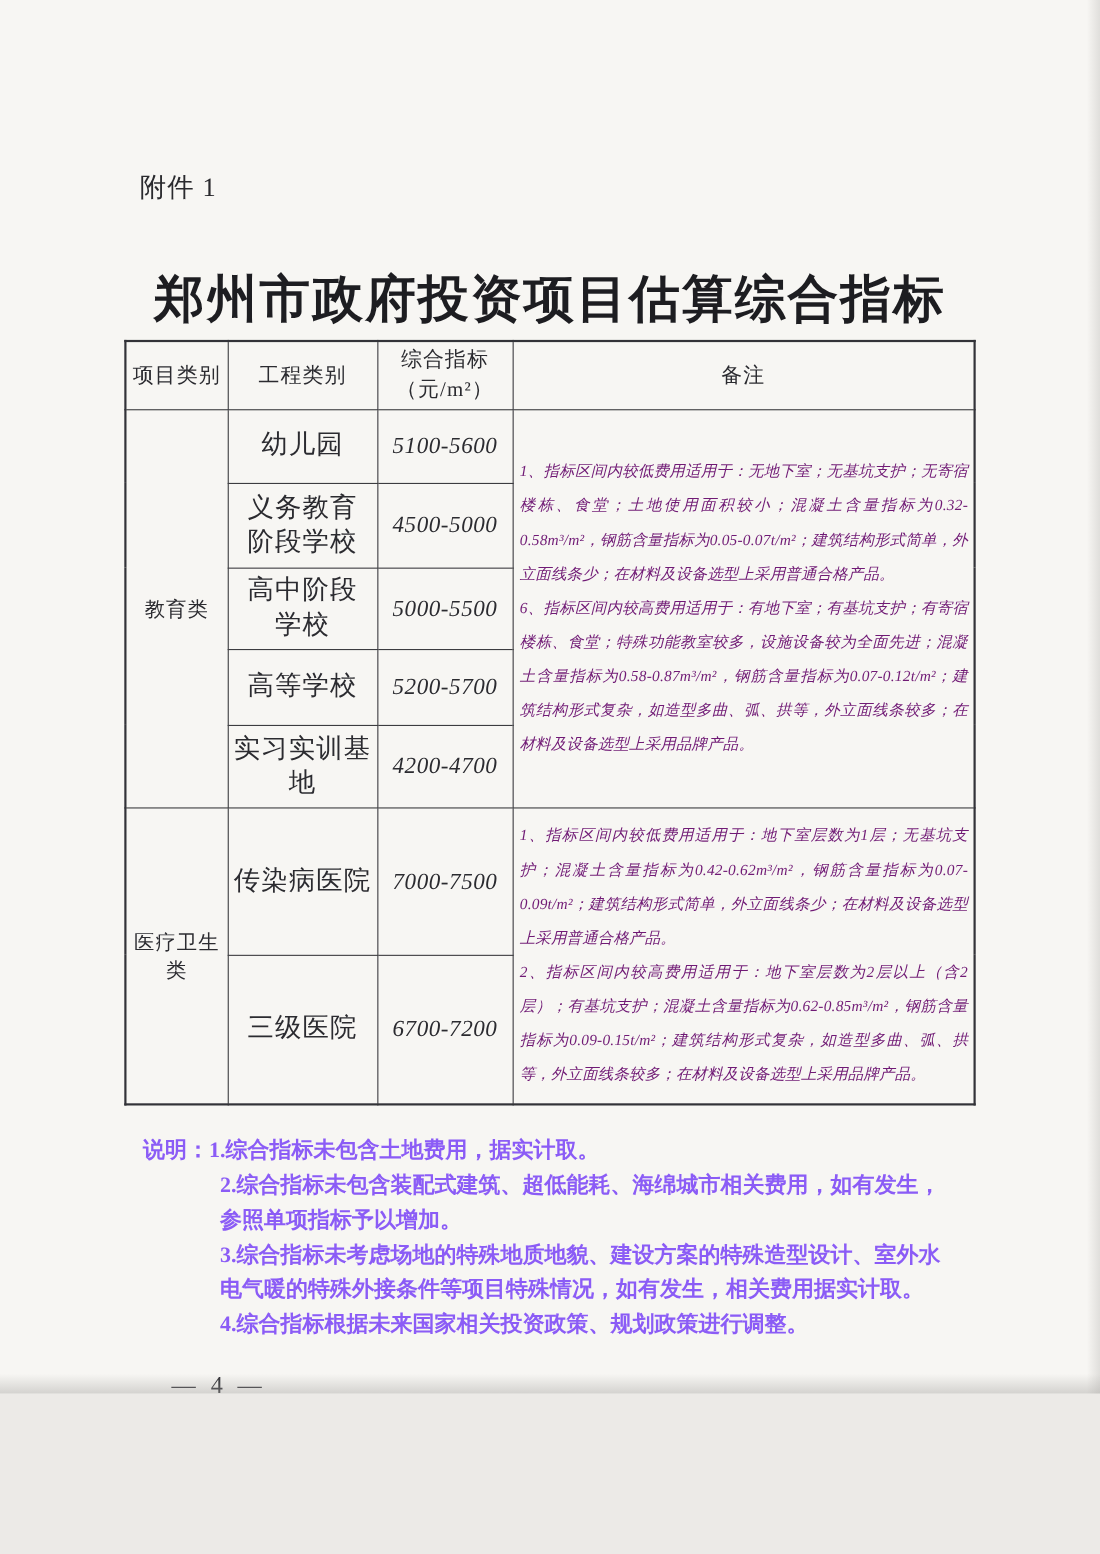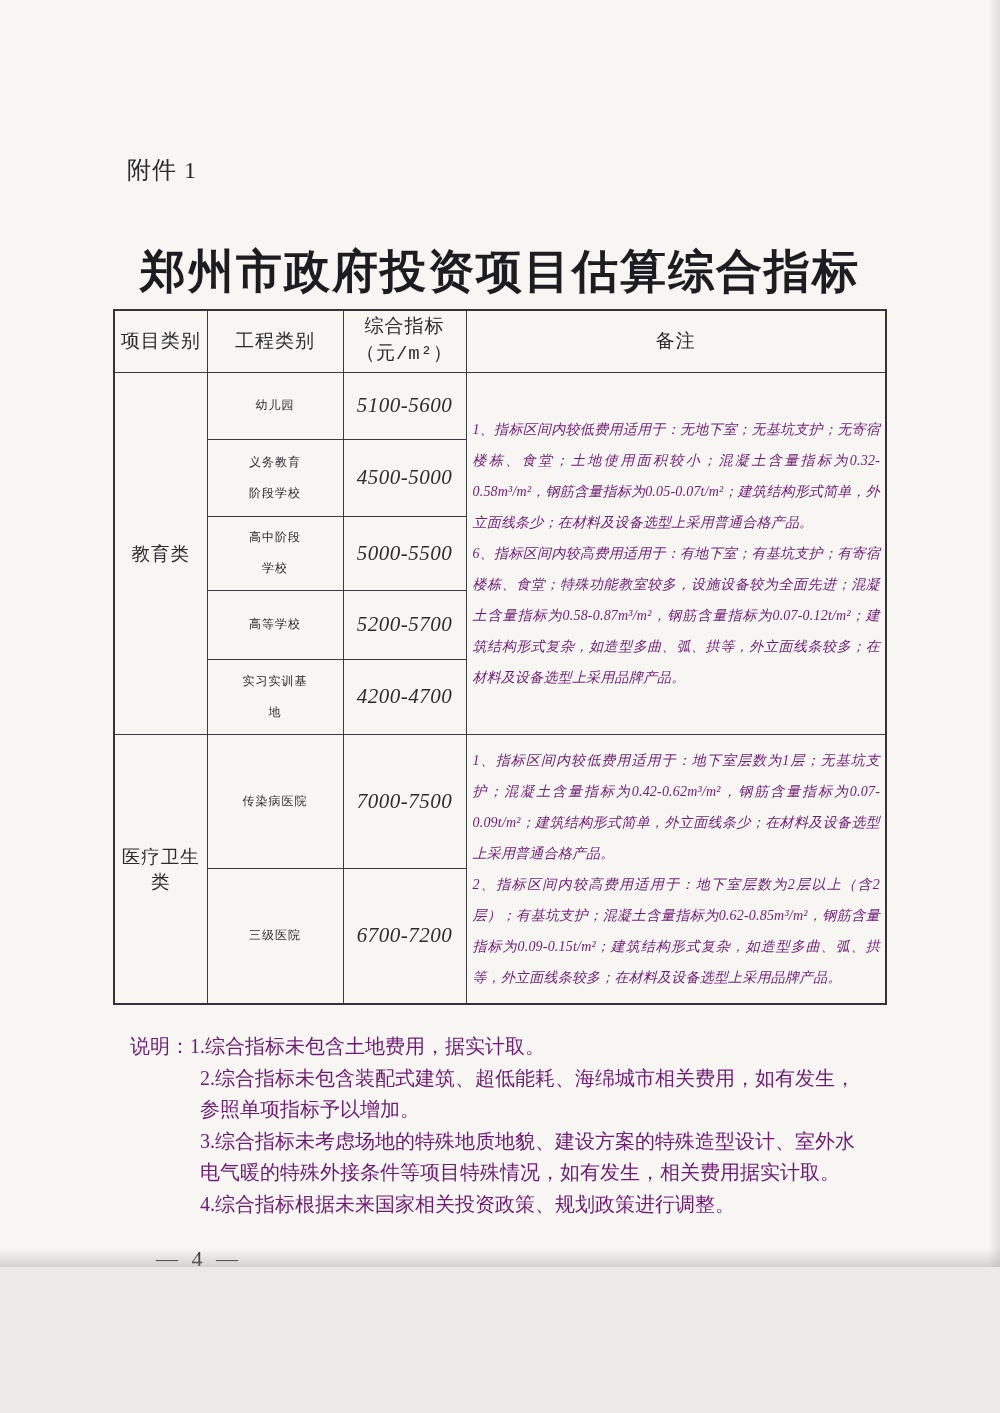--- a/index.html
+++ b/index.html
@@ -48,36 +48,36 @@
   tr.r-head  { height:62px; }
   tr.r-e1 { height:67px; }
   tr.r-e2 { height:77px; }
   tr.r-e3 { height:74px; }
   tr.r-e4 { height:69px; }
   tr.r-e5 { height:75px; }
   tr.r-m1 { height:134px; }
   tr.r-m2 { height:136px; }
 
   .indicator-table th{ font-weight:normal; font-size:19px; letter-spacing:1px; }
-  .hdr-ind div{ line-height:27px;font-family:Liberation Mono, monospace; }
+  .hdr-ind div{ line-height:27px; }
   .cat   { font-size:18.5px; letter-spacing:1px; }
-  .etype { font-size:12px; line-height:31px; white-space:pre-line; letter-spacing:1px;font-family:Liberation Serif, serif; }
+  .etype { font-size:24px; line-height:31px; white-space:pre-line; letter-spacing:1px;font-family:Liberation Serif, serif; }
   .range { font-size:21px; letter-spacing:.5px; font-family:"Liberation Serif","DejaVu Serif",serif;font-style:italic; }
   td.remarks{
     padding:0 5px 0 6px; text-align:left;
   }
   td.remarks p{
     margin:0; font-size:14px; line-height:31px;
     text-align:justify; text-justify:inter-ideograph;
     letter-spacing:.2px; color:#701a75;font-style:italic;
   }
 
   .notes{
     position:absolute; left:130px; top:1031px; width:742px;
-    font-size:20px; line-height:31.5px; color:#701a75;
+    font-size:20px; line-height:31.5px; color:#8b5cf6;font-weight:bold;
   }
   .notes p{ margin:0; }
   .notes .note-item{ margin-left:70px; }
 
   .pageno{
     position:absolute; left:156px; top:1246px;
     font-size:22px; letter-spacing:4px; color:#2b2b30;
   }
 </style>
 </head>

